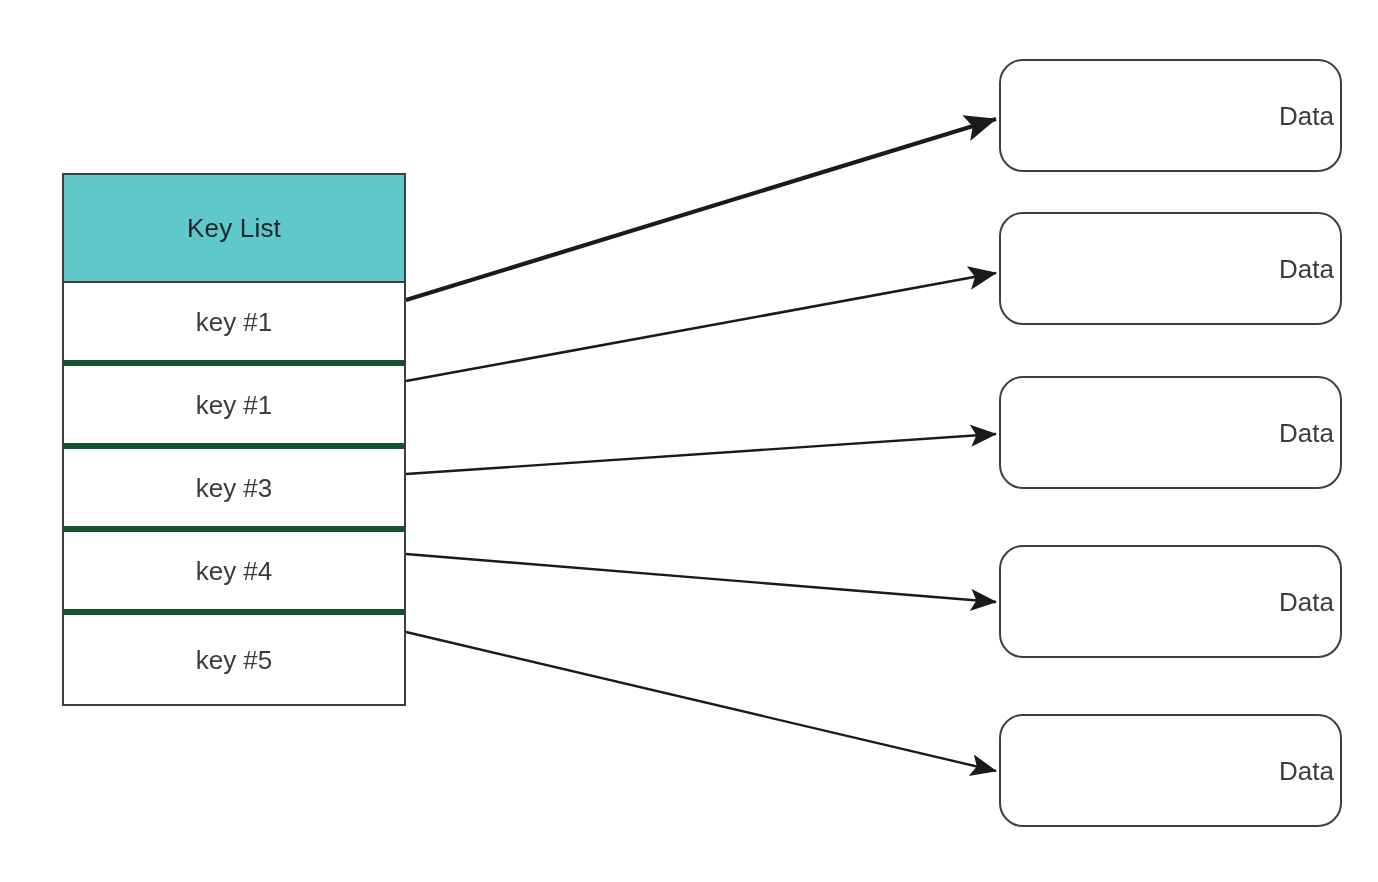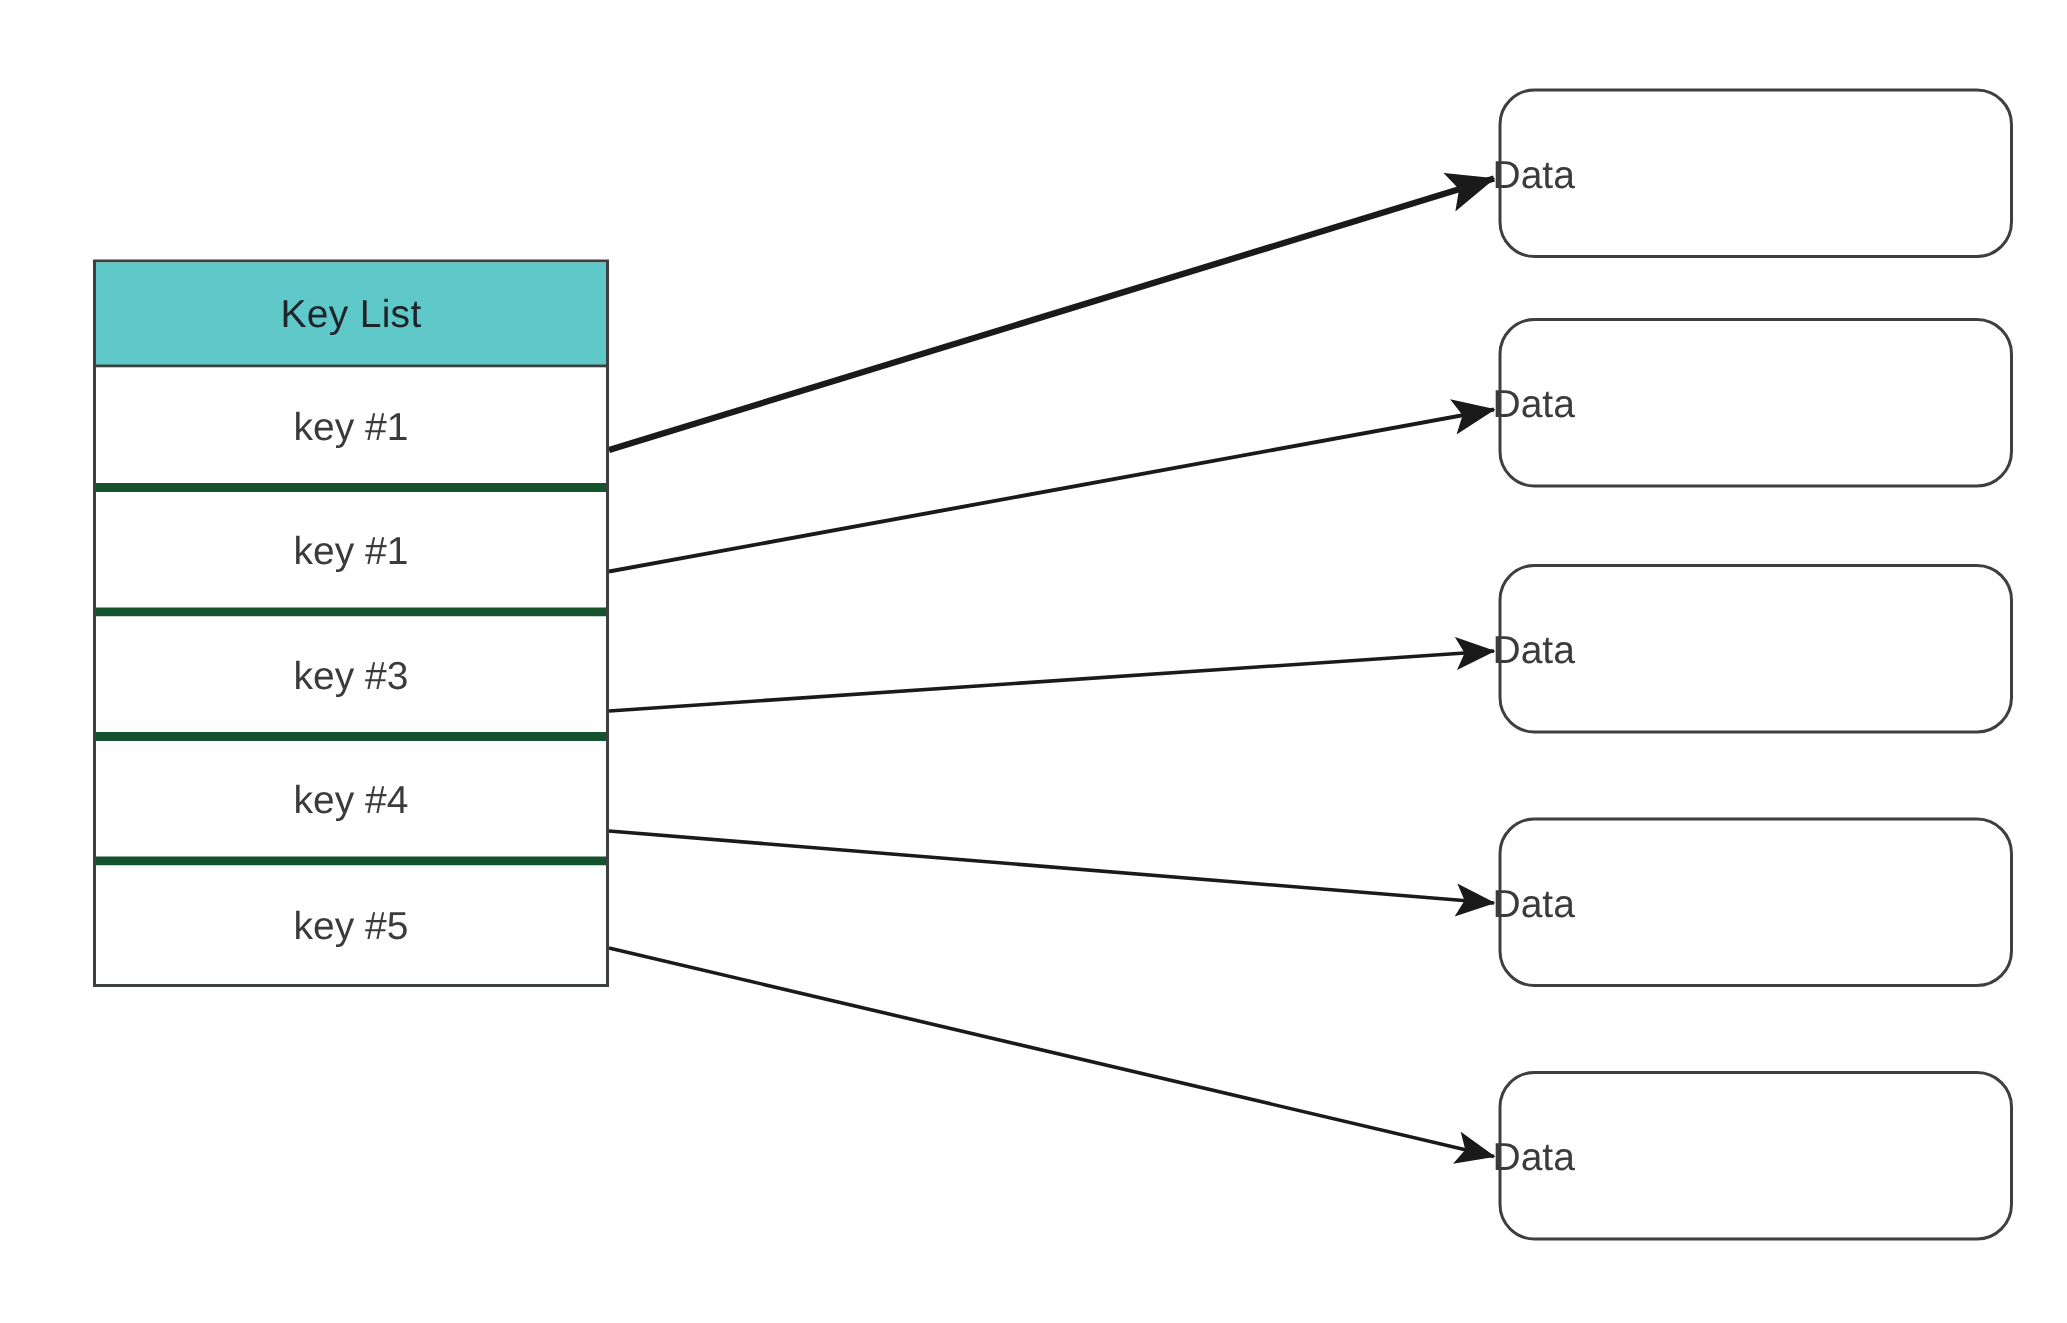--- a/index.html
+++ b/index.html
@@ -24,21 +24,21 @@
   #key-list {
     position: absolute;
     left: 62px;
     top: 173px;
     width: 344px;
     box-sizing: border-box;
     border: 2px solid #3c4043;
     background: #ffffff;
   }
   .kl-header {
-    height: 70px;
+    height: 108px;
     background: #5fc9c9;
     border-bottom: 2px solid #3c4043;
     display: flex;
     align-items: center;
     justify-content: center;
     box-sizing: border-box;
   }
   .kl-header-label {
     font-size: 26px;
     color: #20252a;
@@ -49,39 +49,39 @@
     height: 83px;
     border-bottom: 6px solid #14532d;
     display: flex;
     align-items: center;
     justify-content: center;
     background: #ffffff;
     box-sizing: border-box;
   }
   .kl-row:last-child {
     border-bottom: none;
-    height: 79px;
+    height: 89px;
   }
   .kl-row-label {
     font-size: 26px;
     color: #3b3b3b;
     line-height: 1;
   }
 
   
   .data-box {
     position: absolute;
     width: 343px;
     box-sizing: border-box;
     border: 2.5px solid #3f3f3f;
     border-radius: 24px;
     background: #ffffff;
     display: flex;
     align-items: center;
-    justify-content: flex-start;
+    justify-content: flex-end;
   }
   .data-box-label {
     font-size: 26px;
     color: #3b3b3b;
     line-height: 1;
     position: relative;
     left: -6px;
   }
 
   

